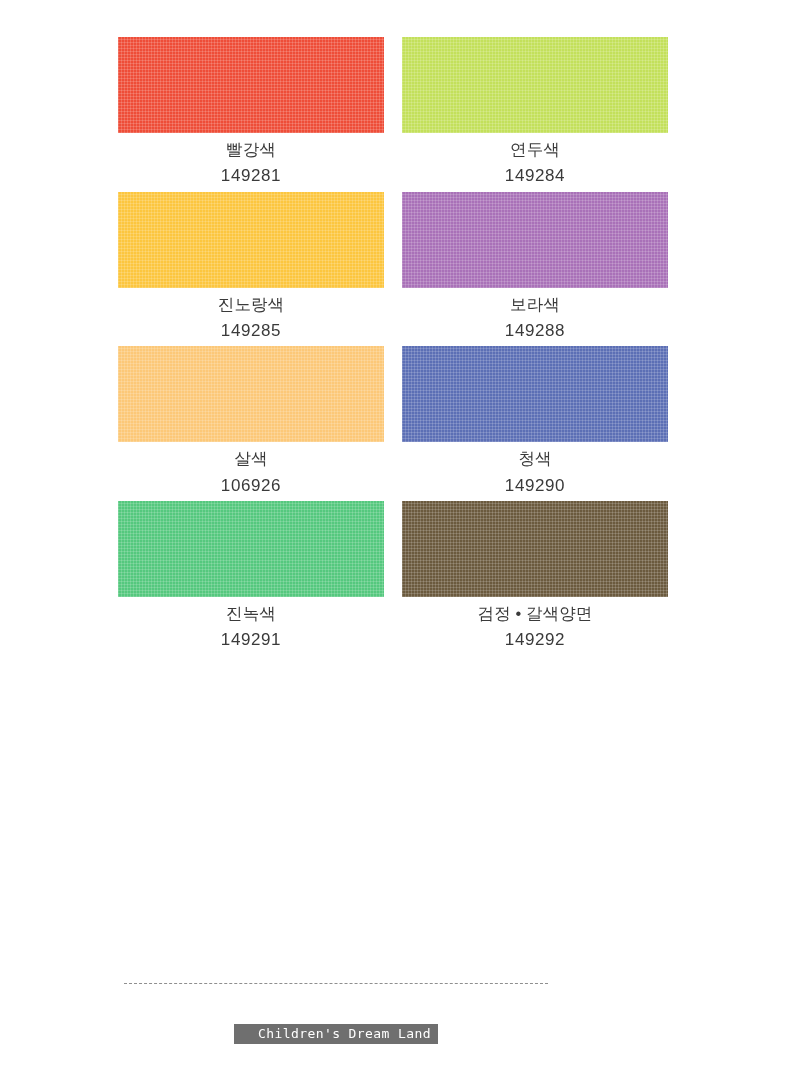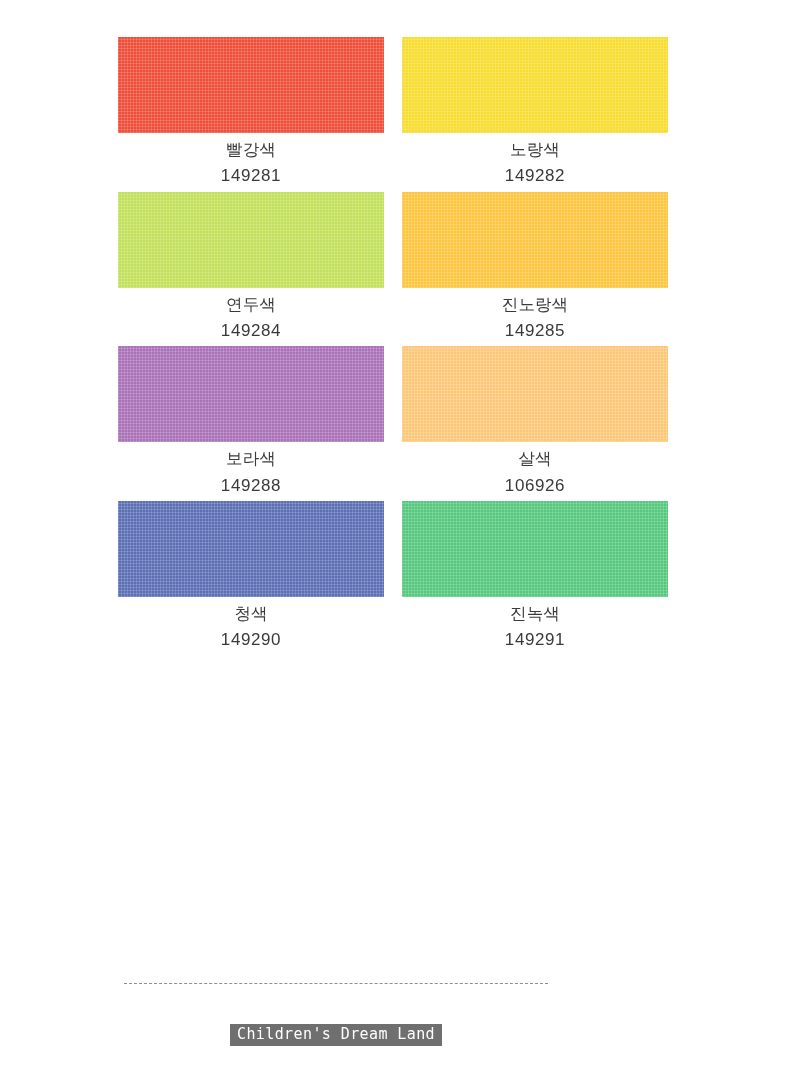--- a/index.html
+++ b/index.html
@@ -102,46 +102,39 @@
     right: 0;
     top: 63px;
     display: flex;
     justify-content: center;
   }
 
   .footer-badge {
     background: #6f6f6f;
     color: #ffffff;
     font-family: "DejaVu Sans Mono", "Liberation Mono", monospace;
-    font-size: 15px;
+    font-size: 13px;
     letter-spacing: 0.4px;
-    padding: 3px 7px 4px 7px;
+    padding: 3px 7px 4px 24px;
     line-height: 1;
     white-space: nowrap;
   }
 </style>
 </head>
 <body style="background: rgb(255, 255, 255);">
 
 <div class="page">
 
   <div class="swatch-grid">
 
     <div class="swatch-cell">
       <div class="swatch-chip" style="background-color: rgb(238, 77, 56);"></div>
       <div class="swatch-caption">
         <span class="swatch-name">빨강색</span>
         <span class="swatch-code">149281</span>
-      </div>
-    </div>
-    <div class="swatch-cell">
-      <div class="swatch-chip" style="background-color: rgb(247, 221, 48);"></div>
-      <div class="swatch-caption">
-        <span class="swatch-name">노랑색</span>
-        <span class="swatch-code">149282</span>
       </div>
     </div>
 
     <div class="swatch-cell">
       <div class="swatch-chip" style="background-color: rgb(195, 224, 91);"></div>
       <div class="swatch-caption">
         <span class="swatch-name">연두색</span>
         <span class="swatch-code">149284</span>
       </div>
     </div>
@@ -177,20 +170,27 @@
       </div>
     </div>
 
     <div class="swatch-cell">
       <div class="swatch-chip" style="background-color: rgb(85, 200, 126);"></div>
       <div class="swatch-caption">
         <span class="swatch-name">진녹색</span>
         <span class="swatch-code">149291</span>
       </div>
     </div>
+    <div class="swatch-cell">
+      <div class="swatch-chip" style="background-color: rgb(107, 90, 62);"></div>
+      <div class="swatch-caption">
+        <span class="swatch-name">검정 • 갈색양면</span>
+        <span class="swatch-code">149292</span>
+      </div>
+    </div>
 
   </div>
 
   <div class="footer">
     <div class="footer-rule" style="border-top-color: rgb(143, 143, 143);"></div>
     <div class="footer-badge-wrap">
       <span class="footer-badge" style="background: rgb(111, 111, 111);">Children's Dream Land</span>
     </div>
   </div>
 

